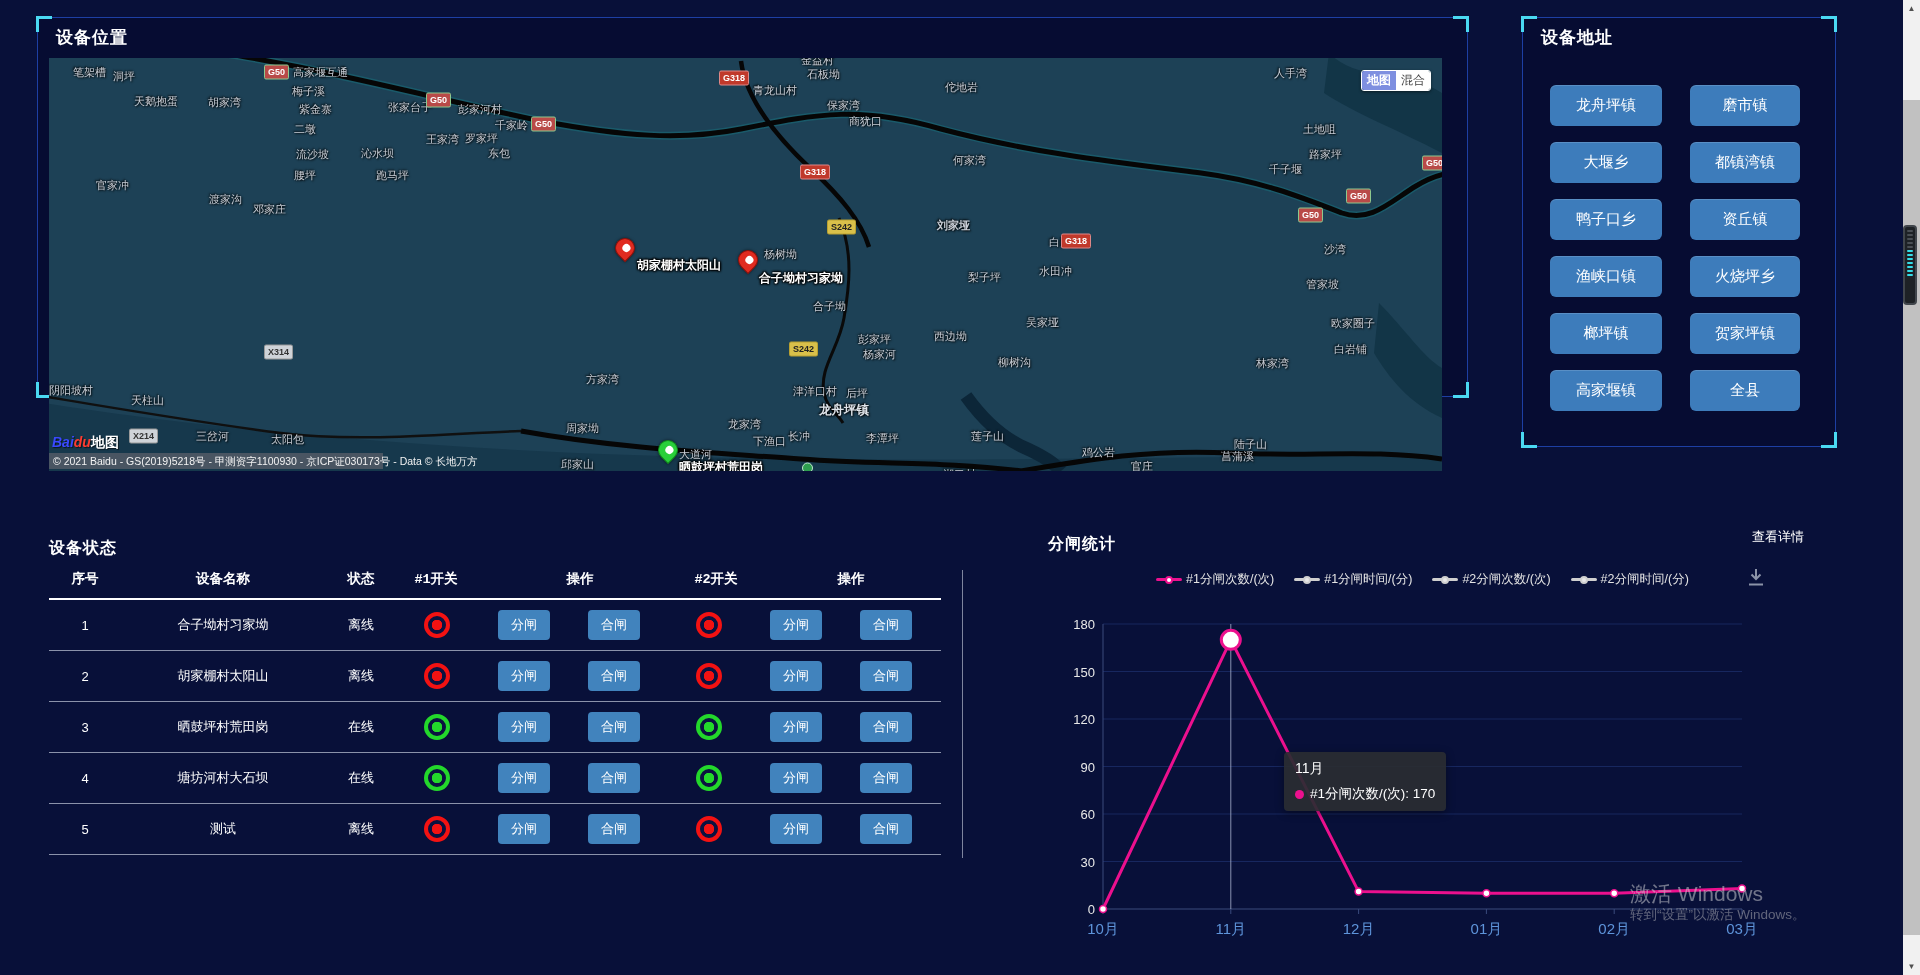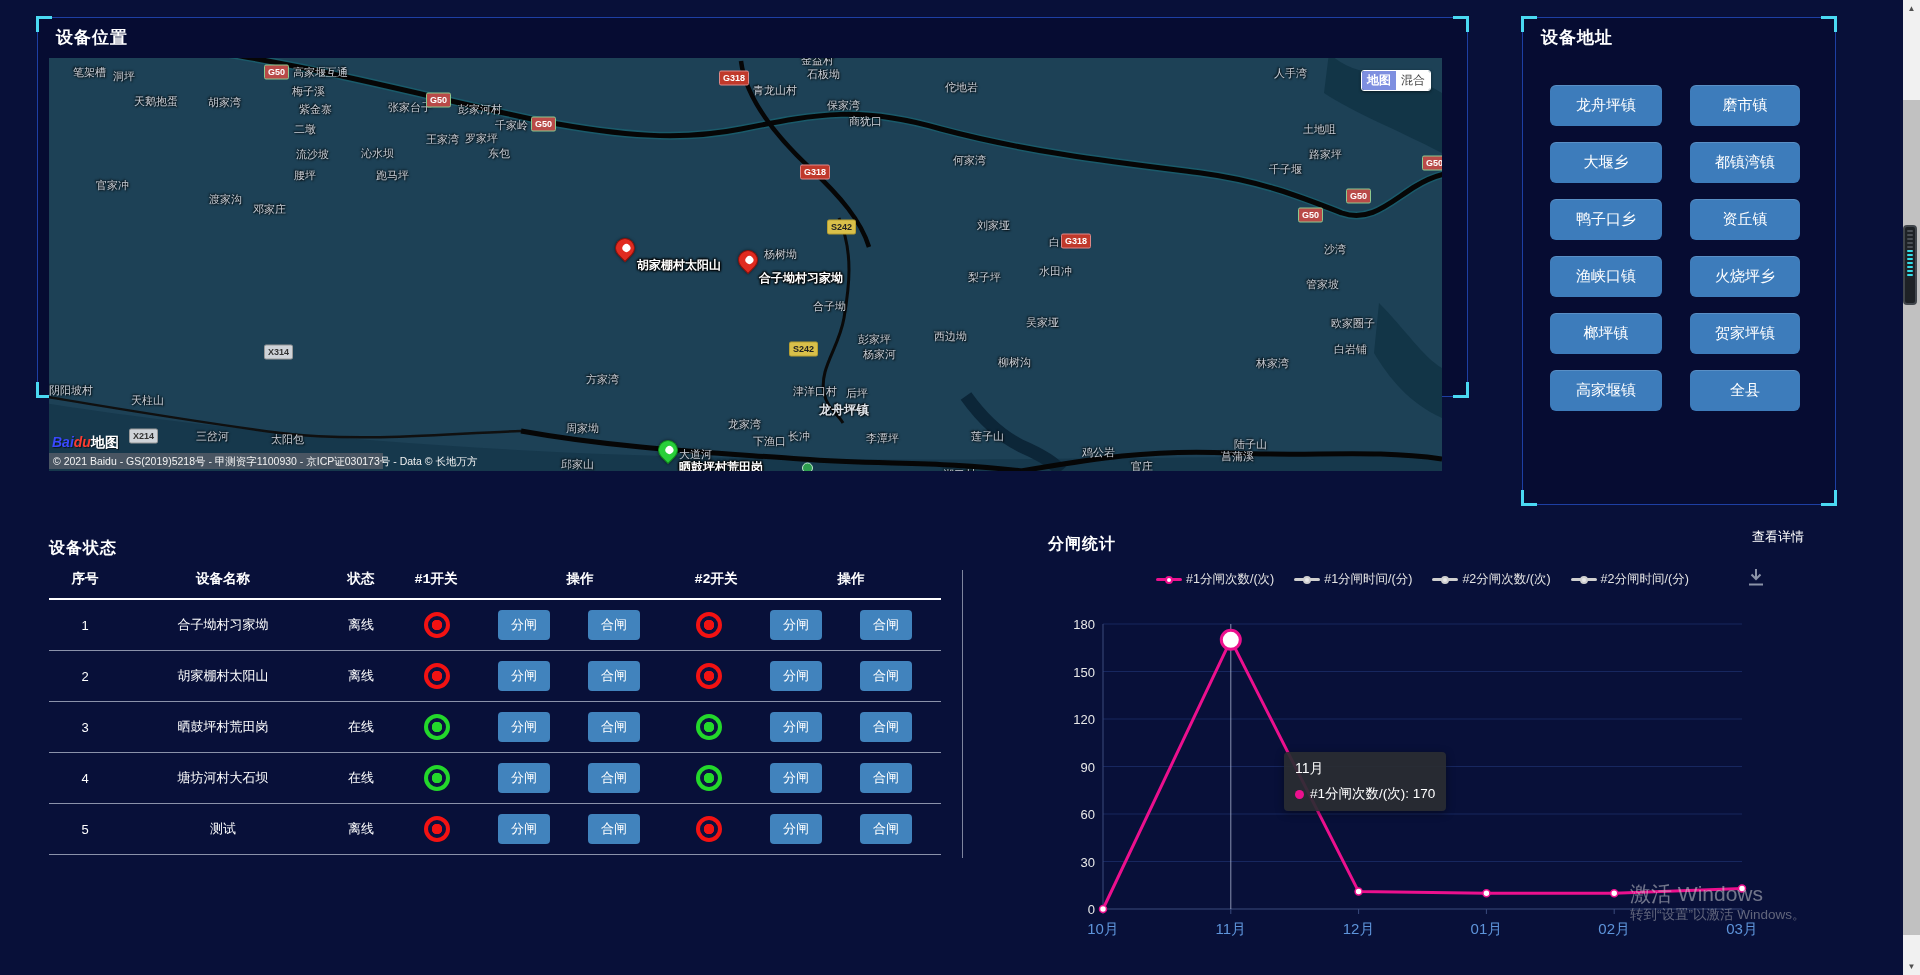--- a/index.html
+++ b/index.html
@@ -9,21 +9,21 @@
   
   .panel { position:absolute; border:1px solid #1d3fa3; background:rgba(5,10,45,.55); }
   .corner { position:absolute; width:16px; height:16px; border:0 solid #4ad9f2; }
   .corner.tl { left:-2px; top:-2px; border-left-width:3px; border-top-width:3px; }
   .corner.tr { right:-2px; top:-2px; border-right-width:3px; border-top-width:3px; }
   .corner.bl { left:-2px; bottom:-2px; border-left-width:3px; border-bottom-width:3px; }
   .corner.br { right:-2px; bottom:-2px; border-right-width:3px; border-bottom-width:3px; }
   .panel-title { position:absolute; left:18px; top:8px; font-size:17px; font-weight:bold; letter-spacing:1px; color:#fff; }
 
   #map-panel { left:37px; top:17px; width:1431px; height:380px; }
-  #addr-panel { left:1522px; top:17px; width:314px; height:488px; }
+  #addr-panel { left:1522px; top:17px; width:314px; height:430px; }
 
   
   #map { position:absolute; left:11px; top:40px; width:1393px; height:413px; background:#1d4156; overflow:hidden; }
   #roads { position:absolute; left:0; top:0; }
   .mlabel { position:absolute; font-size:11px; color:#c9ced6; text-shadow:1px 1px 2px #000,-1px -1px 2px #000; white-space:nowrap; transform:translateY(-50%); }
   .mlabel.big { font-size:12.5px; color:#dfe4ea; font-weight:bold; }
   .badge { position:absolute; font-size:9px; font-weight:bold; line-height:1; padding:2px 3px; border-radius:2px; transform:translateY(-50%); white-space:nowrap; }
   .badge.g { background:#b94a48; color:#fff; border:1px solid #8ec98e; }
   .badge.r { background:#c0392b; color:#fff; border:1px solid #d88; }
   .badge.y { background:#d9c04a; color:#222; border:1px solid #b9a030; }
@@ -136,21 +136,21 @@
         <div class="mlabel" style="left: 47px; top: 127px;">官家冲</div>
         <div class="mlabel" style="left: 0px; top: 332px;">阴阳坡村</div>
         <div class="mlabel" style="left: 82px; top: 342px;">天柱山</div>
         <div class="mlabel" style="left: 752px; top: 2px;">金益村</div>
         <div class="mlabel" style="left: 758px; top: 16px;">石板坳</div>
         <div class="mlabel" style="left: 704px; top: 32px;">青龙山村</div>
         <div class="mlabel" style="left: 896px; top: 29px;">佗地岩</div>
         <div class="mlabel" style="left: 778px; top: 47px;">保家湾</div>
         <div class="mlabel" style="left: 800px; top: 63px;">商犹口</div>
         <div class="mlabel" style="left: 904px; top: 102px;">何家湾</div>
-        <div class="mlabel" style="left: 928px; top: 167px;">刘家垭</div>
+        <div class="mlabel" style="left: 888px; top: 167px; font-weight: bold;">刘家垭</div>
         <div class="mlabel" style="left: 1000px; top: 184px;">白氏坪</div>
         <div class="mlabel" style="left: 990px; top: 213px;">水田冲</div>
         <div class="mlabel" style="left: 1225px; top: 15px;">人手湾</div>
         <div class="mlabel" style="left: 1254px; top: 71px;">土地咀</div>
         <div class="mlabel" style="left: 1260px; top: 96px;">路家坪</div>
         <div class="mlabel" style="left: 1220px; top: 111px;">千子堰</div>
         <div class="mlabel" style="left: 1275px; top: 191px;">沙湾</div>
         <div class="mlabel" style="left: 1257px; top: 226px;">管家坡</div>
         <div class="mlabel" style="left: 1282px; top: 265px;">欧家圈子</div>
         <div class="mlabel" style="left: 1285px; top: 291px;">白岩铺</div>

